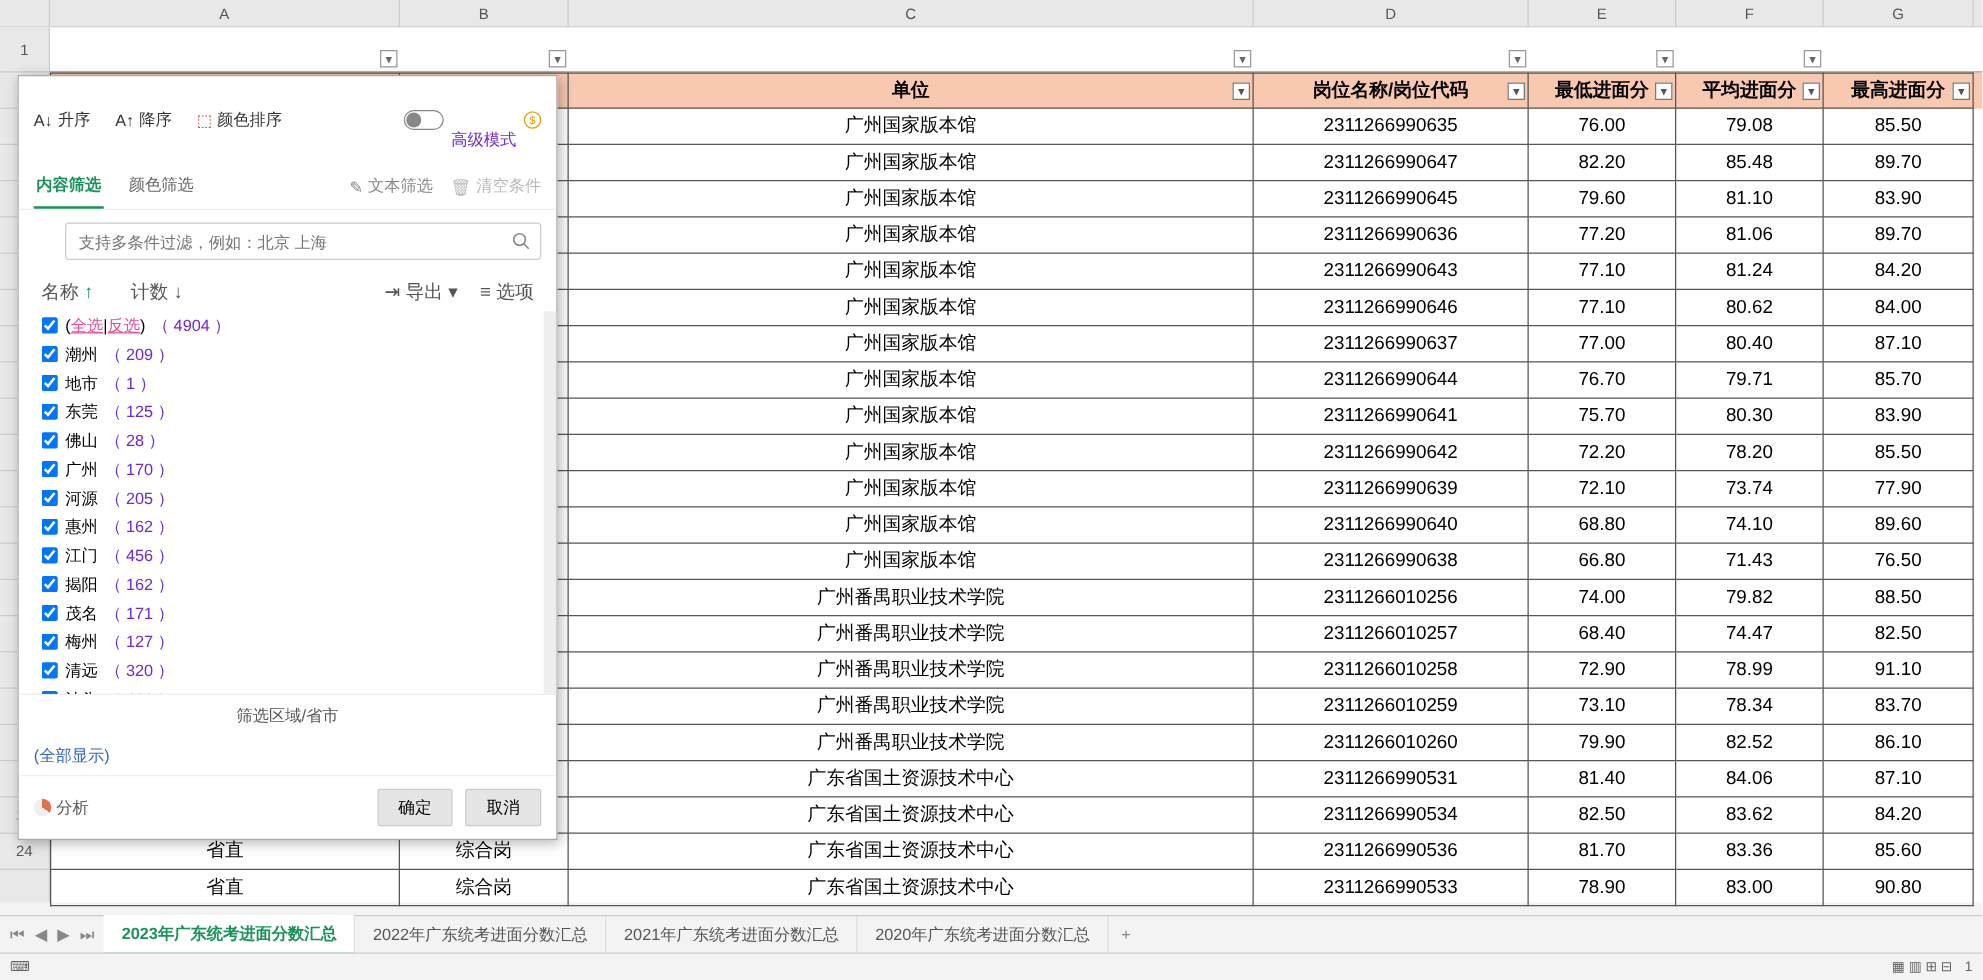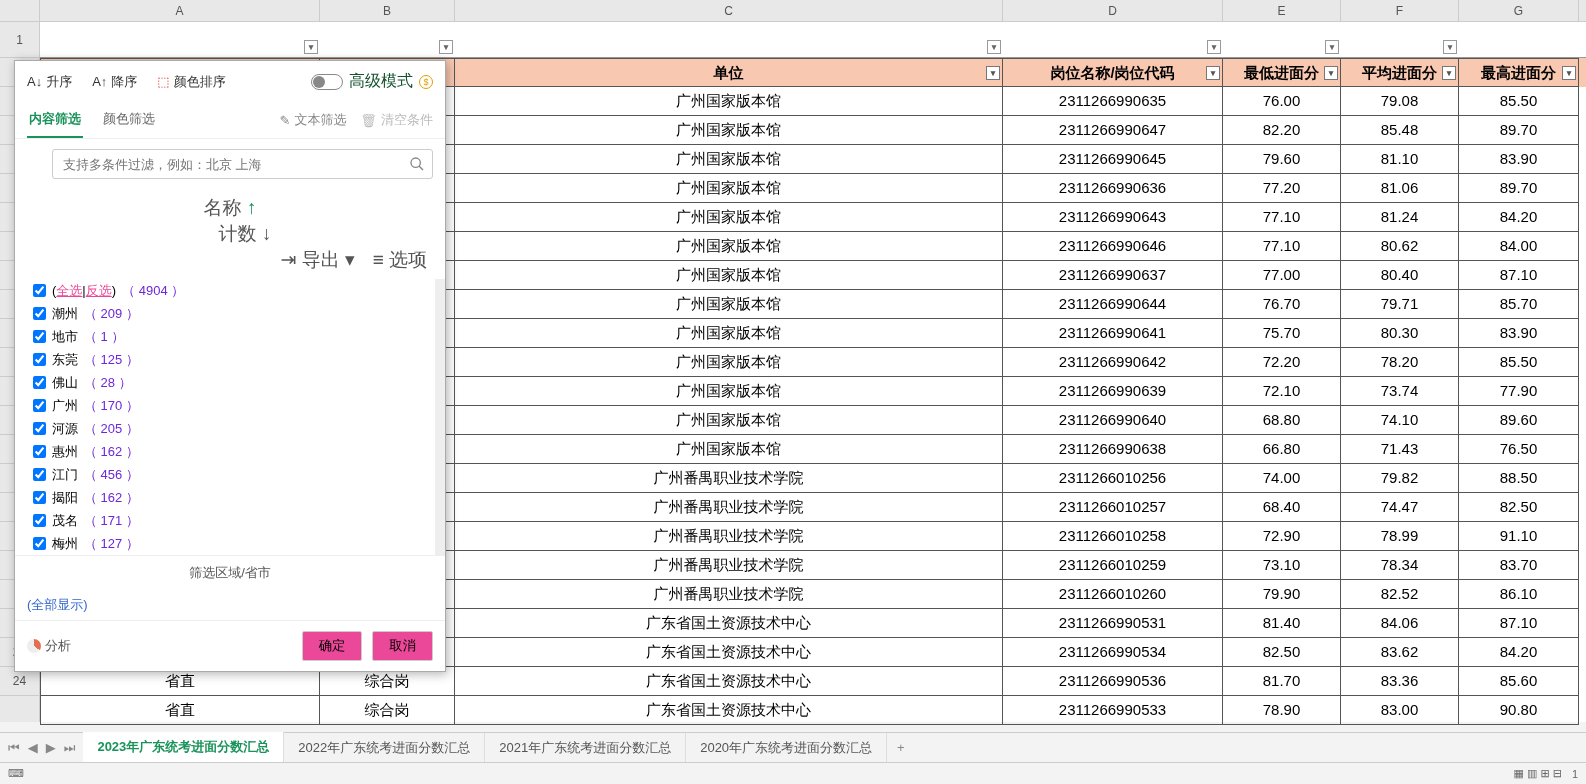--- a/index.html
+++ b/index.html
@@ -26,48 +26,48 @@
   .data-cell { border-right: 1px solid #555; border-bottom: 1px solid #555; text-align: center; font-size: 15px; line-height: 28px; overflow: hidden; white-space: nowrap; }
   
   .cA { width: 280px; } .cB { width: 135px; } .cC { width: 548px; } .cD { width: 220px; } .cE { width: 118px; } .cF { width: 118px; } .cG { width: 120px; }
   
   
   .filter-panel { position: absolute; left: 14px; top: 60px; width: 432px; height: 612px; background: #fff; border: 1px solid #aaa; box-shadow: 2px 2px 10px rgba(0,0,0,0.3); z-index: 100; display: flex; flex-direction: column; }
   .fp-toolbar { display: flex; align-items: center; padding: 10px 12px; gap: 20px; color: #333; font-size: 13px; }
   .fp-tool { display: flex; align-items: center; gap: 4px; cursor: pointer; }
   .toggle { width: 32px; height: 16px; border: 1px solid #888; border-radius: 8px; position: relative; }
   .toggle::after { content: ""; position: absolute; left: 1px; top: 1px; width: 12px; height: 12px; border-radius: 50%; background: #888; }
-  .toggle-label { font-size: 16px; color: #14532d; }
+  .toggle-label { font-size: 13px; color: #6d28d9; margin-top: 32px; }
   .vip-icon { width: 14px; height: 14px; border: 1px solid #e0a000; border-radius: 50%; color: #e0a000; font-size: 9px; line-height: 12px; text-align: center; }
   
   .fp-tabs { display: flex; padding: 0 12px; gap: 18px; border-bottom: 1px solid #eee; }
   .fp-tab { padding: 8px 2px; font-size: 13px; color: #666; cursor: pointer; border-bottom: 2px solid transparent; }
   .fp-tab.active { color: #1a935a; border-bottom-color: #1a935a; font-weight: bold; text-align: center; }
   .fp-tabs-right { margin-left: auto; display: flex; gap: 14px; align-items: center; color: #888; }
   .fp-tabs-right .dim { color: #bbb; }
   
   .fp-search { margin: 10px 12px; position: relative; padding-left: 25px; }
   .fp-search input { width: 100%; height: 30px; border: 1px solid #ccc; border-radius: 3px; padding: 0 30px 0 10px; font-size: 13px; }
   .fp-search svg { position: absolute; right: 8px; top: 7px; width: 16px; height: 16px; stroke: #888; }
   
-  .fp-listhdr { display: flex; padding: 6px 18px; color: #555; font-size: 19px; align-items: center; flex-direction: column; }
+  .fp-listhdr { display: flex; padding: 6px 18px; color: #555; font-size: 15px; align-items: flex-start; }
   .fp-listhdr .r { margin-left: auto; display: flex; gap: 18px; align-items: center; }
   
   .fp-list { flex: 1; overflow-y: auto; padding: 0 10px 0 18px; border-right: 10px solid #eee; }
   .fp-item { display: flex; align-items: center; height: 23px; gap: 6px; font-size: 13px; }
   .fp-item input[type=checkbox] { width: 13px; height: 13px; }
   .fp-item .cnt { color: #6d28d9; }
   .fp-item .links a { color: #ec4899; text-decoration: underline; }
   
   .fp-region { padding: 8px 0; text-align: center; color: #555; border-top: 1px solid #eee; }
   .fp-allshow { padding: 6px 12px; color: #3366cc; }
   .fp-bottom { display: flex; align-items: center; padding: 10px 12px; gap: 10px; border-top: 1px solid #eee; }
   .fp-bottom .analyze { display: flex; align-items: center; gap: 4px; color: #555; }
   .pie { width: 14px; height: 14px; border-radius: 50%; background: conic-gradient(#e07050 0 35%, #eee 35% 100%); }
-  .fp-bottom button { margin-left: auto; padding: 5px 16px; border: 1px solid #ccc; background: #ec4899; border-radius: 2px; cursor: pointer; }
+  .fp-bottom button { margin-left: auto; padding: 5px 16px; border: 1px solid #ccc; background: #e5e5e5; border-radius: 2px; cursor: pointer; }
   .fp-bottom button + button { margin-left: 0; }
   
   
   .sheet-tabs { position: absolute; bottom: 22px; left: 0; right: 0; height: 30px; background: #f3f3f3; border-top: 1px solid #ccc; display: flex; align-items: center; }
   .nav-btns { display: flex; padding: 0 6px; gap: 4px; color: #888; }
   .nav-btns span { cursor: pointer; padding: 0 2px; }
   .sheet-tab { padding: 6px 14px; font-size: 13px; color: #555; cursor: pointer; border-right: 1px solid #ddd; }
   .sheet-tab.active { background: #fff; color: #1a935a; font-weight: bold; border-bottom: 2px solid #1a935a; }
   .add-sheet { padding: 0 10px; color: #888; cursor: pointer; }
   

